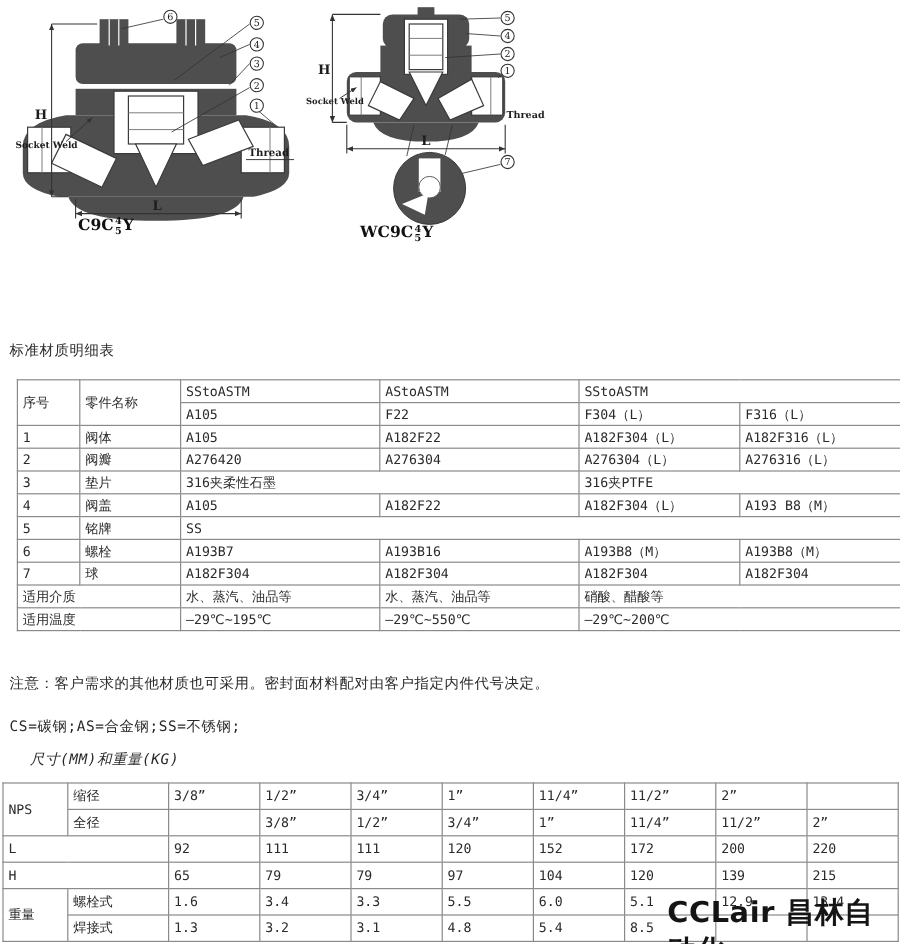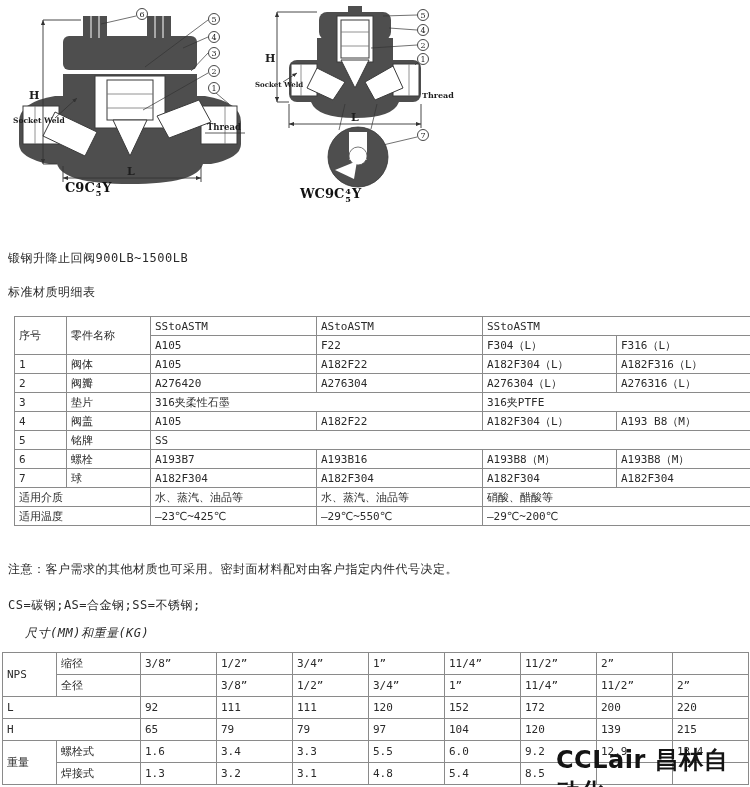--- a/index.html
+++ b/index.html
@@ -195,21 +195,20 @@
       <path d="M80,168 L102,159 L99,177 Z" fill="#fff"></path>
     </g>
   </svg>
   <div class="abs caption" style="left:300px;top:186px;width:120px;">
     <span>WC9C</span><span class="cap-frac">
         <span>4</span>
         <span>5</span>
       </span><span>Y</span>
   </div>
 
-  <div class="abs txt mono" style="left:8px;top:250px;">锻钢升降止回阀900LB~1500LB</div>
   <div class="abs txt mono" style="left:8px;top:284px;">标准材质明细表</div>
 
   <table class="mat abs" style="left:14px;top:316px;">
     <colgroup>
       <col style="width:52px">
         <col style="width:84px">
         <col style="width:166px">
       <col style="width:166px">
         <col style="width:134px">
         <col style="width:144px">
@@ -280,21 +279,21 @@
       <td>A182F304</td>
     </tr>
     <tr>
       <td colspan="2">适用介质</td>
       <td>水、蒸汽、油品等</td>
       <td>水、蒸汽、油品等</td>
       <td colspan="2">硝酸、醋酸等</td>
     </tr>
     <tr>
       <td colspan="2">适用温度</td>
-      <td>—23℃~425℃</td>
+      <td>—29℃~195℃</td>
       <td>—29℃~550℃</td>
       <td colspan="2">—29℃~200℃</td>
     </tr>
   </tbody>
     </table>
 
   <div class="abs txt mono" style="left:8px;top:597px;">CS=碳钢;AS=合金钢;SS=不锈钢;</div>
   <div class="abs txt mono" style="left:8px;top:561px;">注意：客户需求的其他材质也可采用。密封面材料配对由客户指定内件代号决定。</div>
   <div class="abs txt mono" style="left:25px;top:625px;font-style:italic;">尺寸(MM)和重量(KG)</div>
 
@@ -358,21 +357,21 @@
       <td>215</td>
     </tr>
     <tr>
       <td rowspan="2">重量</td>
       <td>螺栓式</td>
       <td>1.6</td>
       <td>3.4</td>
       <td>3.3</td>
       <td>5.5</td>
       <td>6.0</td>
-      <td>9.2</td>
+      <td>5.1</td>
       <td>12.9</td>
       <td>13.4</td>
     </tr>
     <tr>
       <td>焊接式</td>
       <td>1.3</td>
       <td>3.2</td>
       <td>3.1</td>
       <td>4.8</td>
       <td>5.4</td>

